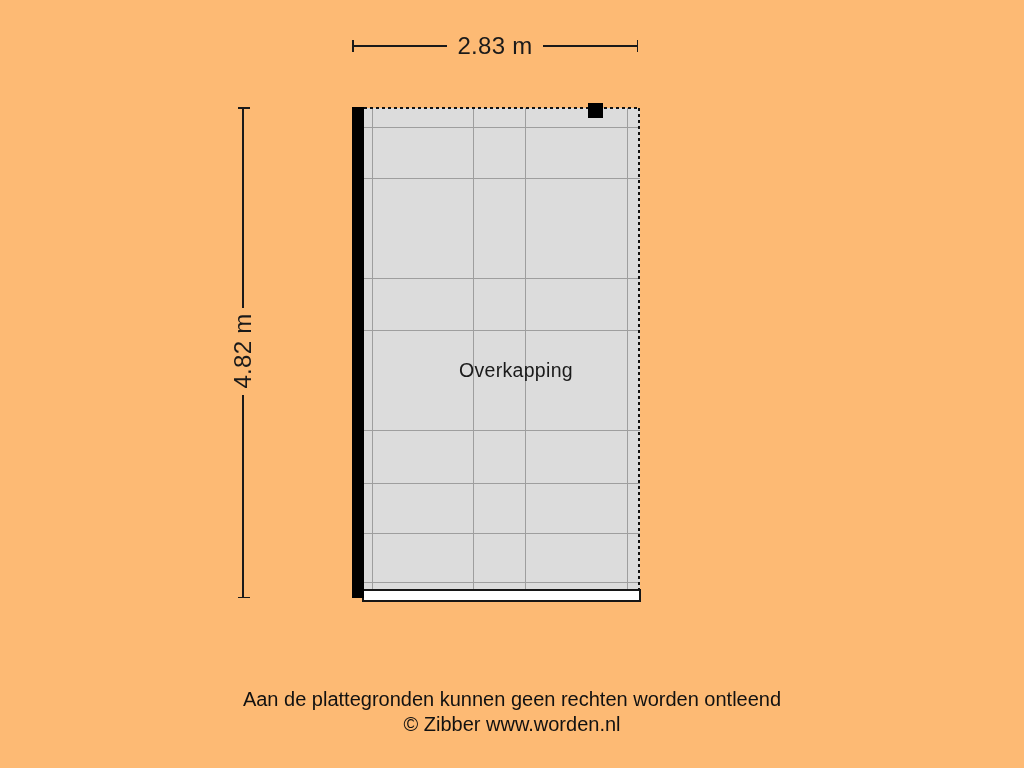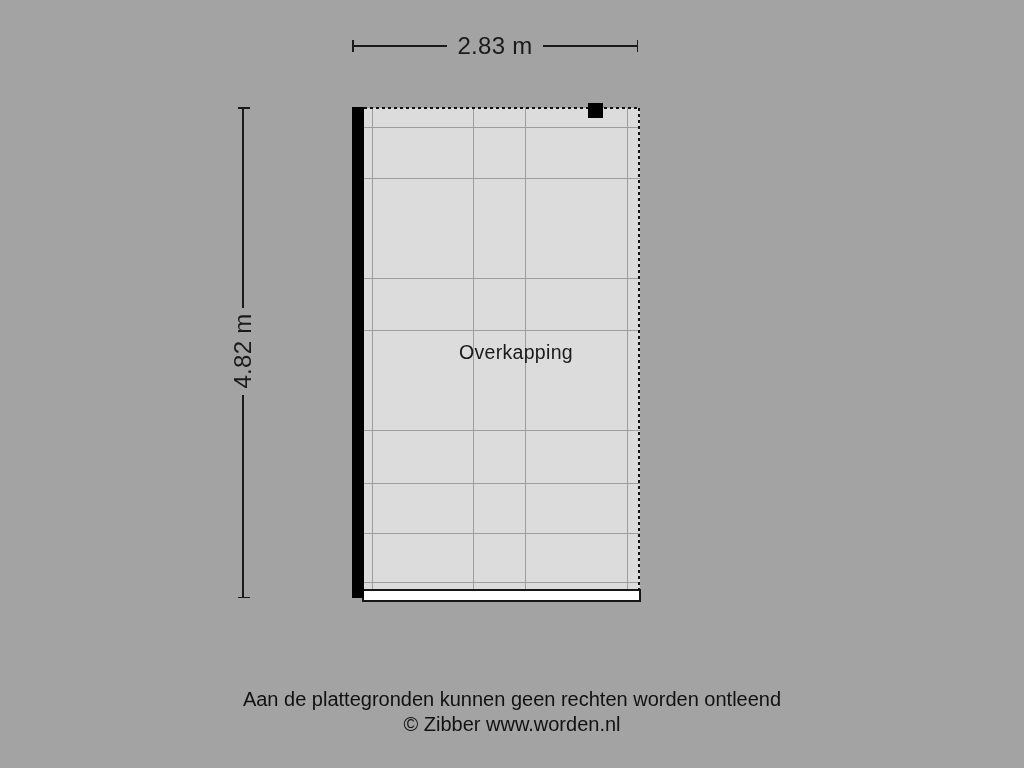--- a/index.html
+++ b/index.html
@@ -1,20 +1,20 @@
 <!DOCTYPE html>
 <html><head>
 <meta charset="utf-8">
 <style>
   html, body { margin: 0; padding: 0; background: #ffffff; }
   .stage {
     position: relative;
     width: 1024px;
     height: 768px;
-    background: #a3a3a3;
+    background: #fdba74;
     font-family: "Liberation Sans", sans-serif;
     color: #1a1a1a;
     overflow: hidden;
   }
   
   .floor {
     position: absolute;
     left: 364px; top: 108px;
     width: 276px; height: 490px;
   }
@@ -45,21 +45,21 @@
   .strip {
     position: absolute;
     left: 362px; top: 589px;
     width: 279px; height: 13px;
     background: #ffffff;
     border: 2px solid #161616;
     box-sizing: border-box;
   }
   .room-label {
     position: absolute;
-    left: 516px; top: 352px;
+    left: 516px; top: 370px;
     transform: translate(-50%, -50%);
     font-size: 19.5px;
     letter-spacing: 0.3px;
     white-space: nowrap;
   }
   
   .dim-top { position: absolute; left: 352px; top: 35px; width: 286px; height: 22px; }
   .dt-seg { position: absolute; top: 10px; height: 1.5px; background: #1a1a1a; }
   .dt-seg-left  { left: 1px;  width: 94px; }
   .dt-seg-right { left: 191px; width: 94px; }

